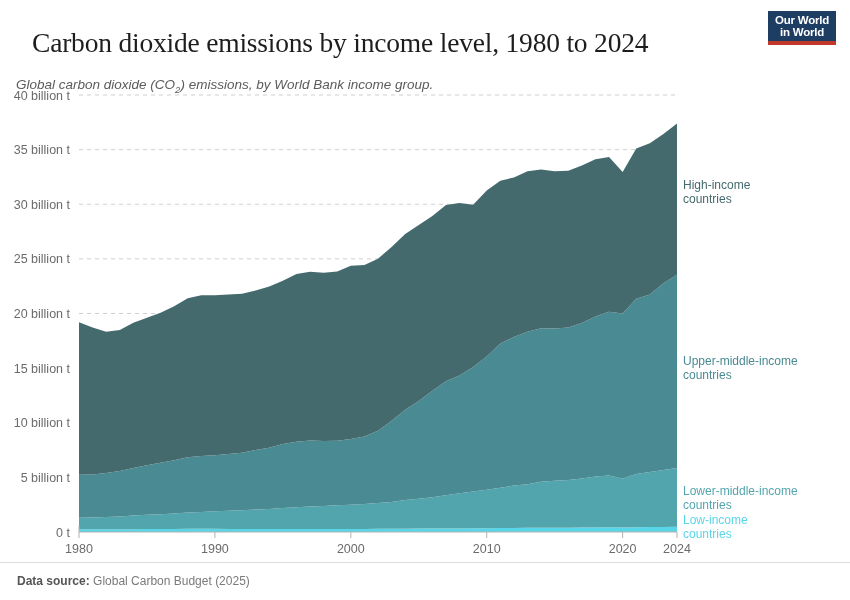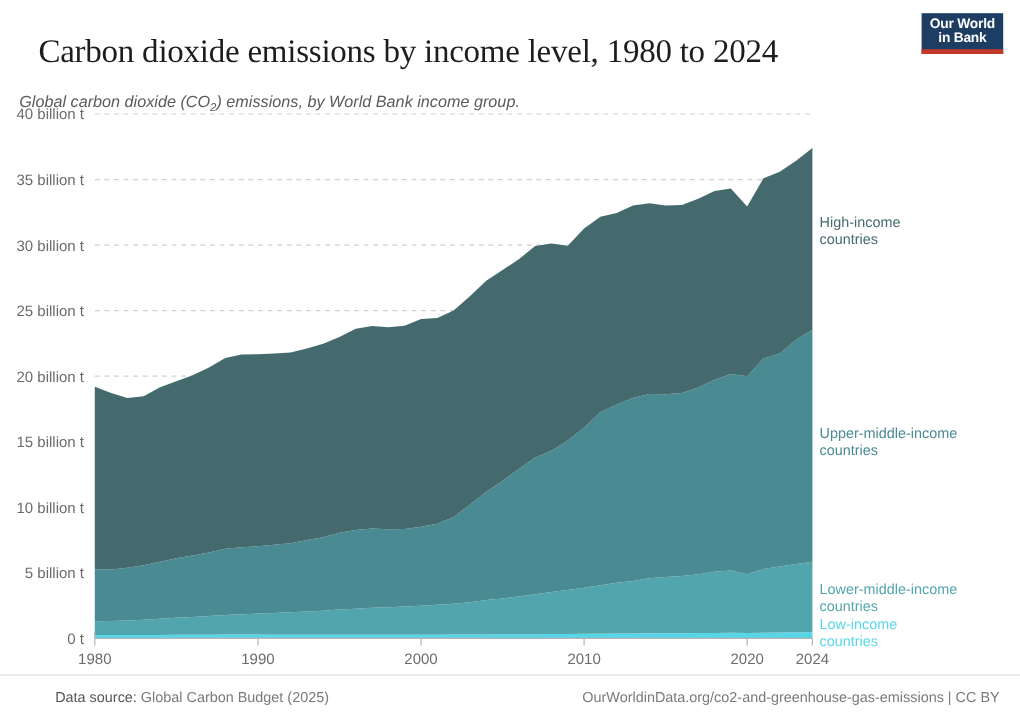--- a/index.html
+++ b/index.html
@@ -95,21 +95,21 @@
     box-sizing: border-box;
   }
   .footer-left {
     position: absolute;
     left: 17px;
     top: 11px;
     font-size: 12px;
     color: #7a7a7a;
     white-space: nowrap;
   }
-  .footer-left b { color: #555555; font-weight: 400; margin-left: 29px; }
+  .footer-left b { color: #555555; font-weight: 700; }
   .footer-right {
     position: absolute;
     right: 17px;
     top: 11px;
     font-size: 12px;
     color: #7a7a7a;
     white-space: nowrap;
   }
 
   .tick-label {
@@ -127,21 +127,21 @@
 
 <div class="page">
 
   <div class="header">
     <h1 class="title">Carbon dioxide emissions by income level, 1980 to 2024</h1>
     <p class="subtitle"><span>Global carbon dioxide (CO</span><sub>2</sub><span>) emissions, by World Bank income group.</span></p>
   </div>
 
   <div class="logo">
     <span class="logo-line">Our World</span>
-    <span class="logo-line">in Bank</span>
+    <span class="logo-line">in World</span>
   </div>
 
   <div class="chart-wrap">
     <svg class="chart-svg" id="chart" width="850" height="478" viewBox="0 0 850 478">
       <g id="grid-group">
           <line x1="79" x2="679" y1="397.375" y2="397.375" stroke="#cfcfcf" stroke-width="1" stroke-dasharray="4 4"></line>
           <line x1="79" x2="679" y1="342.75" y2="342.75" stroke="#cfcfcf" stroke-width="1" stroke-dasharray="4 4"></line>
           <line x1="79" x2="679" y1="288.125" y2="288.125" stroke="#cfcfcf" stroke-width="1" stroke-dasharray="4 4"></line>
           <line x1="79" x2="679" y1="233.5" y2="233.5" stroke="#cfcfcf" stroke-width="1" stroke-dasharray="4 4"></line>
           <line x1="79" x2="679" y1="178.875" y2="178.875" stroke="#cfcfcf" stroke-width="1" stroke-dasharray="4 4"></line>
@@ -203,16 +203,15 @@
           </g>
         </g>
     </svg>
   </div>
 
   <div class="footer">
     <div class="footer-left">
       <b>Data source:</b>
       <span>Global Carbon Budget (2025)</span>
     </div>
-    <div class="footer-right">OurWorldinData.org/co2-and-greenhouse-gas-emissions | CC BY</div>
   </div>
 
 </div>
 
 </body></html>

